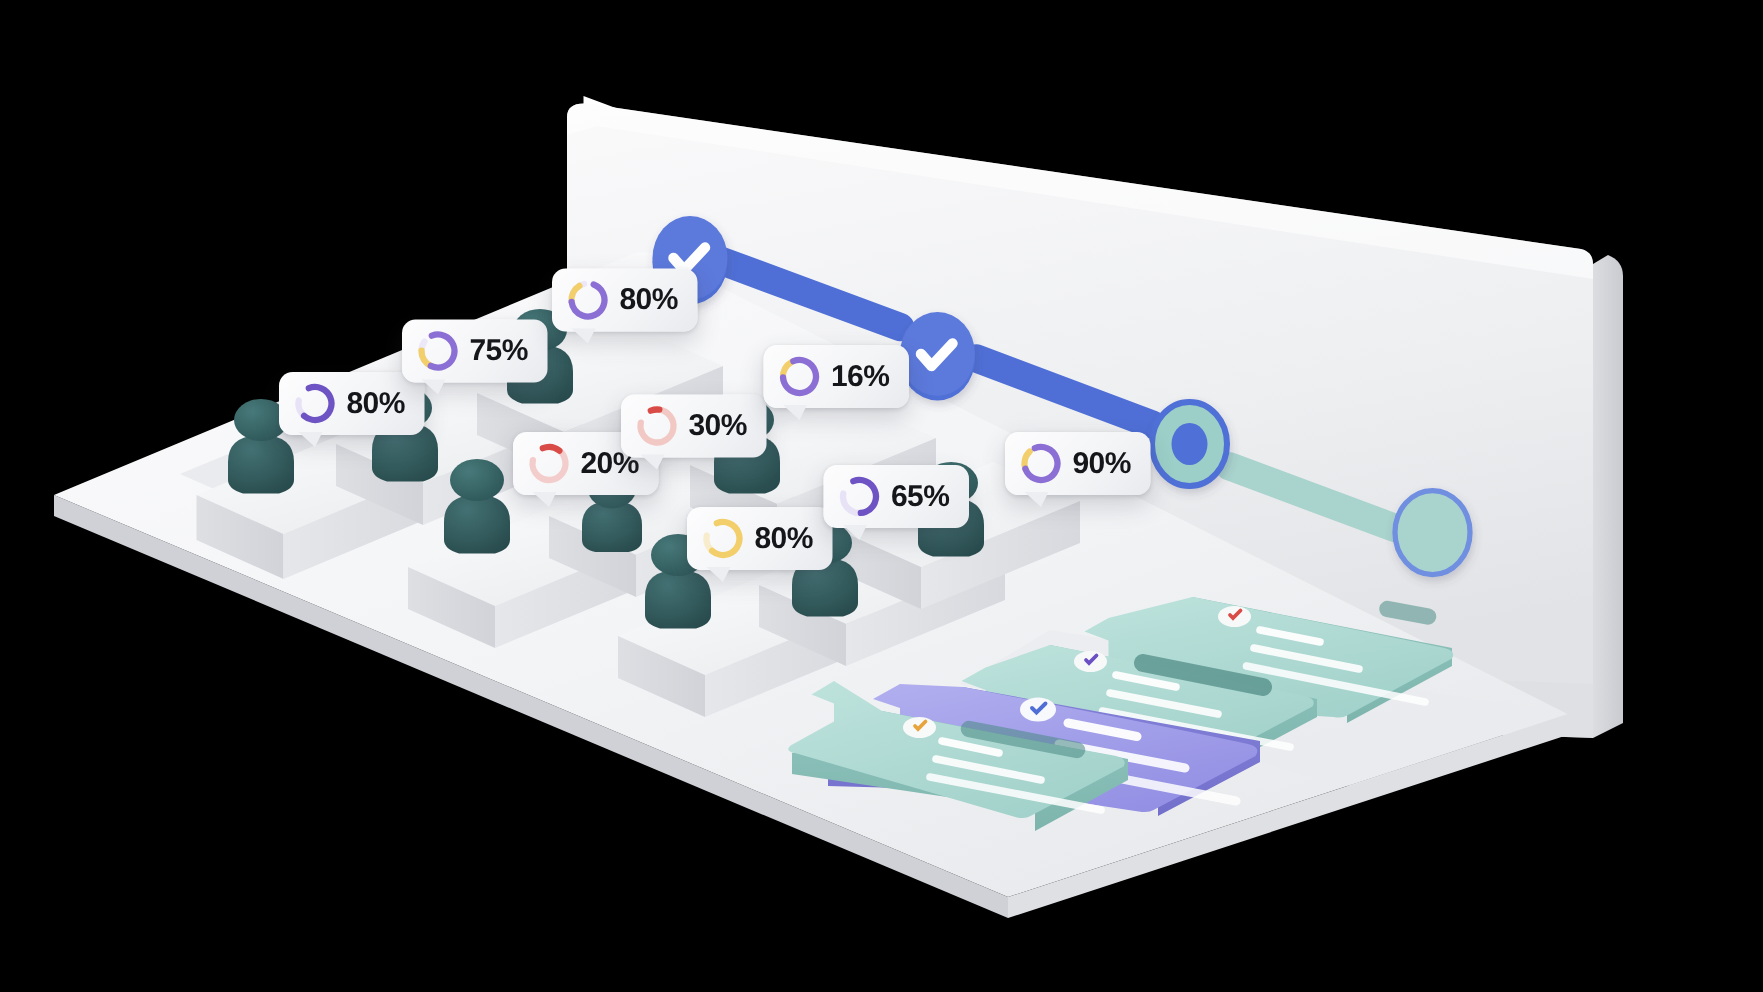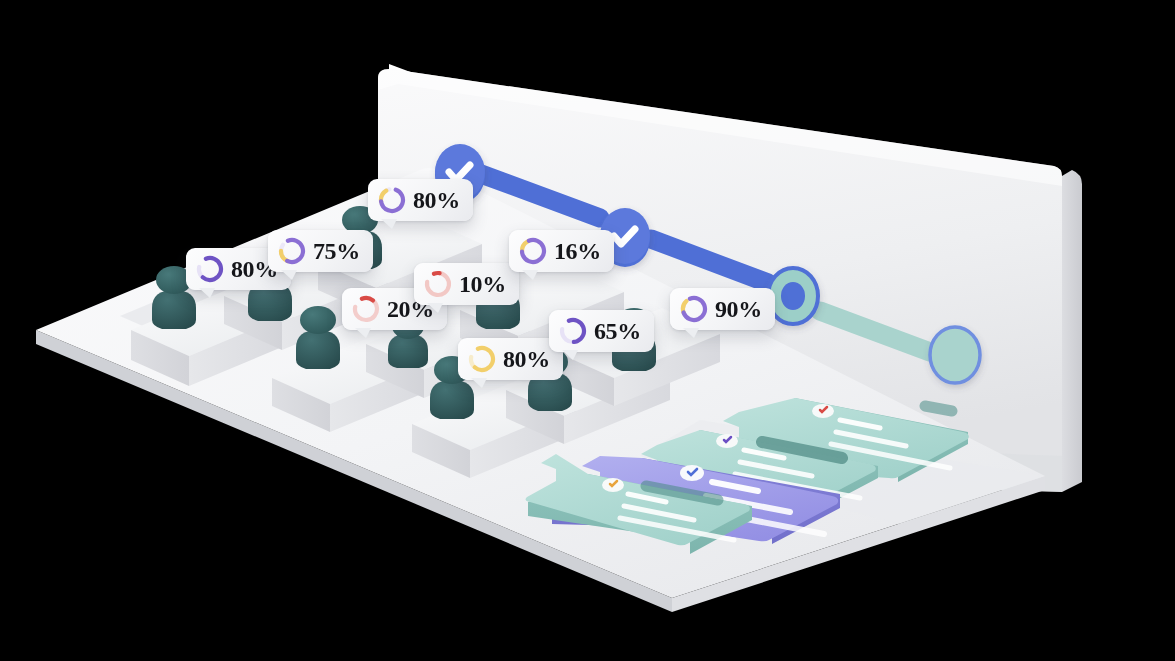--- a/index.html
+++ b/index.html
@@ -26,23 +26,23 @@
     display: flex;
     align-items: center;
     gap: 7px;
     padding: 7px 13px 7px 10px;
     background: linear-gradient(135deg, #fdfdfe 0%, #f3f4f6 60%, #e9eaee 100%);
     border-radius: 9px;
     box-shadow: 0 7px 16px rgba(60,64,80,0.20), 0 1px 3px rgba(60,64,80,0.14);
     transform-origin: left center;
   }
   .pct-card .label {
-    font-family: Liberation Serif, serif;
+    font-family: Liberation Sans, sans-serif;
     font-weight: 700;
-    font-size: 24px;
+    font-size: 20px;
     color: #15161a;
     letter-spacing: -0.4px;
     white-space: nowrap;
     line-height: 1;
   }
   .pct-card .tail {
     position: absolute;
     left: 13px; bottom: -8px;
     width: 0; height: 0;
     border-left: 11px solid transparent;
@@ -356,21 +356,21 @@
   <div id="cards-layer">
       <div class="pct-card" style="left: 186px; top: 248px; transform: scale(1);">
         <svg class="donut" width="28" height="28" viewBox="0 0 28 28">
       <circle cx="14" cy="14" r="11" fill="none" stroke="#e7e2f6" stroke-width="4.2" stroke-linecap="round" stroke-dasharray="11.595967550250322 69.11503837897544" transform="rotate(129.60000000000002 14 14)"></circle>
 
       <circle cx="14" cy="14" r="11" fill="none" stroke="#6e53c4" stroke-width="4.2" stroke-linecap="round" stroke-dasharray="46.3838702010013 69.11503837897544" transform="rotate(-112 14 14)"></circle>
     </svg>
         <span class="label">80%</span>
         <span class="tail"></span>
       </div>
-      <div class="pct-card" style="left: 268px; top: 230px; transform: scale(1); text-align: center;">
+      <div class="pct-card" style="left: 268px; top: 213px; transform: scale(1); text-align: center;">
         <svg class="donut" width="28" height="28" viewBox="0 0 28 28">
       <circle cx="14" cy="14" r="11" fill="none" stroke="#ece8f8" stroke-width="4.2" stroke-linecap="round" stroke-dasharray="14.49495943781291 69.11503837897544" transform="rotate(138.5 14 14)"></circle>
       <circle cx="14" cy="14" r="11" fill="none" stroke="#f2cf6b" stroke-width="4.2" stroke-linecap="round" stroke-dasharray="12.755564305275357 69.11503837897544" transform="rotate(114.5 14 14)"></circle>
       <circle cx="14" cy="14" r="11" fill="none" stroke="#8b6fd4" stroke-width="4.2" stroke-linecap="round" stroke-dasharray="43.48487831343871 69.11503837897544" transform="rotate(-112 14 14)"></circle>
     </svg>
         <span class="label">75%</span>
         <span class="tail"></span>
       </div>
       <div class="pct-card" style="left: 368px; top: 179px; transform: scale(1);">
         <svg class="donut" width="28" height="28" viewBox="0 0 28 28">
@@ -389,21 +389,21 @@
     </svg>
         <span class="label">20%</span>
         <span class="tail"></span>
       </div>
       <div class="pct-card" style="left: 414px; top: 263px; transform: scale(1);">
         <svg class="donut" width="28" height="28" viewBox="0 0 28 28">
       <circle cx="14" cy="14" r="11" fill="none" stroke="#f2c8c5" stroke-width="4.2" stroke-linecap="round" stroke-dasharray="52.18185397612646 69.11503837897544" transform="rotate(-81.8 14 14)"></circle>
 
       <circle cx="14" cy="14" r="11" fill="none" stroke="#d94b46" stroke-width="4.2" stroke-linecap="round" stroke-dasharray="5.797983775125163 69.11503837897544" transform="rotate(-112 14 14)"></circle>
     </svg>
-        <span class="label">10%</span>
+        <span class="label">30%</span>
         <span class="tail"></span>
       </div>
       <div class="pct-card" style="left: 509px; top: 230px; transform: scale(1);">
         <svg class="donut" width="28" height="28" viewBox="0 0 28 28">
       <circle cx="14" cy="14" r="11" fill="none" stroke="#ece8f8" stroke-width="4.2" stroke-linecap="round" stroke-dasharray="2.8989918875625804 69.11503837897544" transform="rotate(198.89999999999998 14 14)"></circle>
       <circle cx="14" cy="14" r="11" fill="none" stroke="#f2cf6b" stroke-width="4.2" stroke-linecap="round" stroke-dasharray="12.755564305275357 69.11503837897544" transform="rotate(174.89999999999998 14 14)"></circle>
       <circle cx="14" cy="14" r="11" fill="none" stroke="#8b6fd4" stroke-width="4.2" stroke-linecap="round" stroke-dasharray="55.08084586368904 69.11503837897544" transform="rotate(-112 14 14)"></circle>
     </svg>
         <span class="label">16%</span>
         <span class="tail"></span>

